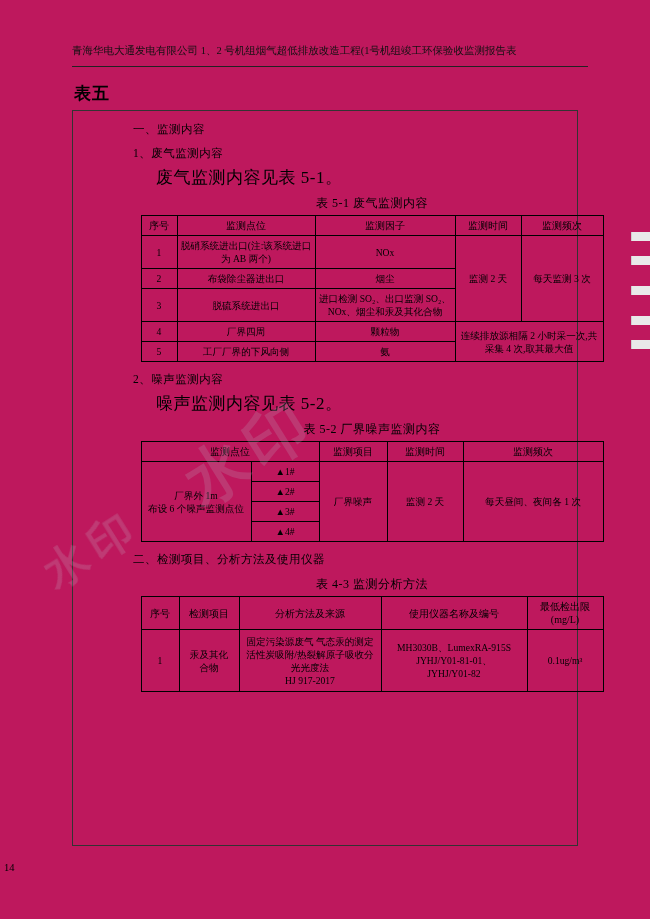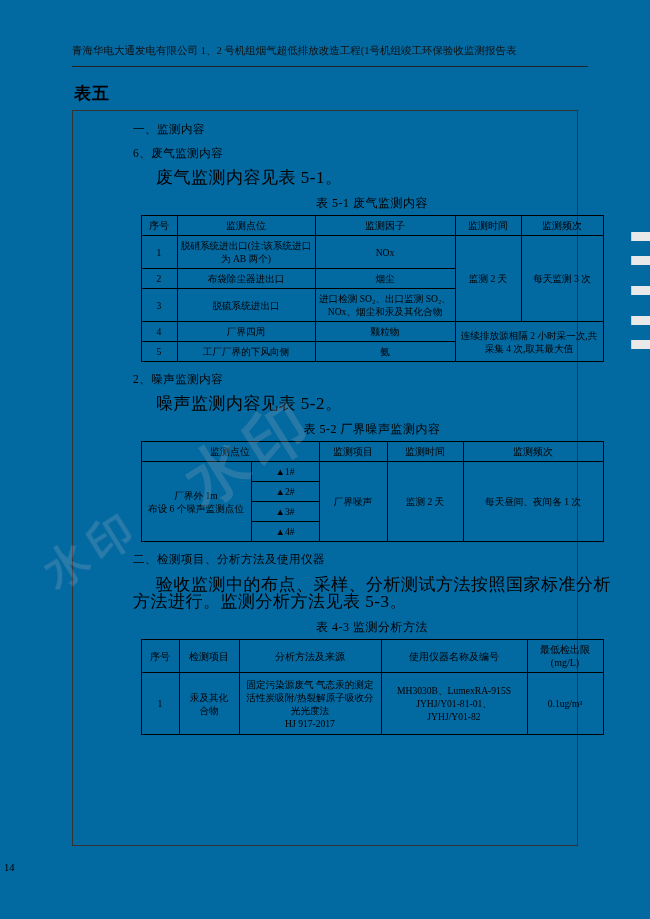--- a/index.html
+++ b/index.html
@@ -7,21 +7,21 @@
     padding: 0;
     background: #9a9a9a;
   }
   body {
     font-family: "Liberation Serif", "DejaVu Serif", serif;
   }
   .page {
     position: relative;
     width: 650px;
     height: 919px;
-    background: #0369a1;
+    background: #be185d;
     overflow: hidden;
     box-sizing: border-box;
   }
   .page-inner {
     position: absolute;
     left: 0; top: 0; right: 0; bottom: 0;
   }
   
   .doc-header {
     position: absolute;
@@ -172,21 +172,21 @@
     <div class="content-box"></div>
 
     <div class="watermark">
       <div class="wm-text wm1">水印</div>
       <div class="wm-text wm2">水印</div>
     </div>
 
     <div class="body">
 
       <div class="sec-head">一、监测内容</div>
-      <div class="sub-head">6、废气监测内容</div>
+      <div class="sub-head">1、废气监测内容</div>
       <div class="para">废气监测内容见表 5-1。</div>
 
       <div class="tbl-caption">表 5-1  废气监测内容</div>
       <table class="grid">
         <colgroup>
           <col style="width:36px">
           <col style="width:138px">
           <col style="width:140px">
           <col style="width:66px">
           <col style="width:82px">
@@ -265,21 +265,20 @@
           <tr>
             <td>▲3#</td>
           </tr>
           <tr>
             <td>▲4#</td>
           </tr>
         </tbody>
       </table>
 
       <div class="sec-head">二、检测项目、分析方法及使用仪器</div>
-      <div class="para">验收监测中的布点、采样、分析测试方法按照国家标准分析方法进行。监测分析方法见表 5-3。</div>
 
       <div class="tbl-caption">表 4-3 监测分析方法</div>
       <table class="grid">
         <colgroup>
           <col style="width:38px">
           <col style="width:60px">
           <col style="width:142px">
           <col style="width:146px">
           <col style="width:76px">
         </colgroup>

